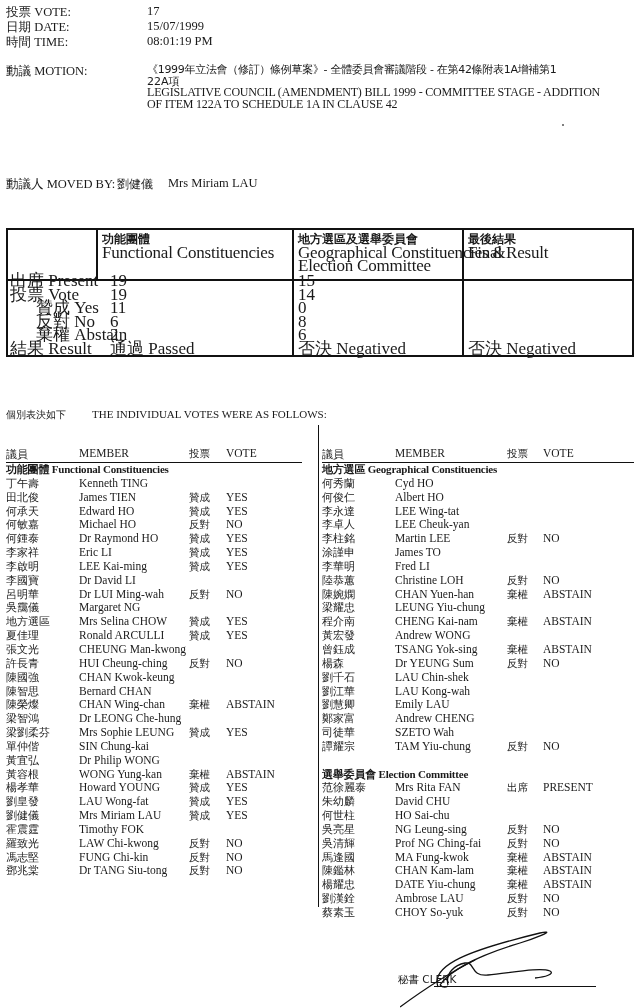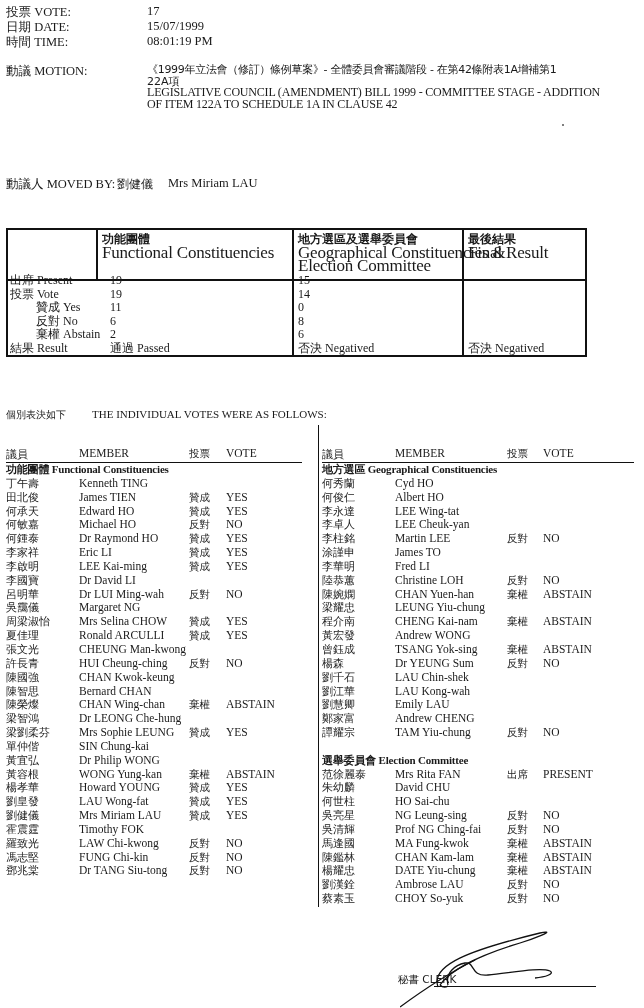--- a/index.html
+++ b/index.html
@@ -6,29 +6,29 @@
   body { width:644px; height:1008px; position:relative; overflow:hidden;
          font-family:"Liberation Serif","DejaVu Serif",serif; color:#1a1a1a; font-size:12px; }
   .abs { position:absolute; white-space:nowrap; }
   .hdr-label { left:6px; font-size:12.5px; }
   .hdr-val { left:147px; font-size:12.5px; }
   .motion { left:147px; top:64px; width:490px; font-size:12.5px; line-height:11.5px; white-space:normal; }
   .motion div { white-space:nowrap; }
   .motion .en { font-size:12px; letter-spacing:-0.2px; }
 
   
-  .sumtbl { position:absolute; left:6px; top:228px; width:581px; height:129px;
+  .sumtbl { position:absolute; left:6px; top:228px; width:628px; height:129px;
             border:2px solid #111; box-sizing:border-box; }
   .sumtbl .hrow { position:absolute; left:0; top:0; right:0; height:49px; border-bottom:2px solid #111; }
   .sumtbl .vline { position:absolute; top:0; bottom:0; border-left:2px solid #111; }
   .sumtbl .vline.first { height:49px; bottom:auto; }
   .sumtbl .colhead { position:absolute; top:3px; font-size:12.5px; line-height:13px; }
   .sumtbl .colhead .zh { font-weight:bold; font-family:"DejaVu Sans",sans-serif; font-size:12px; }
   .sumtbl .colhead .en { font-size:17px; letter-spacing:-0.2px; }
-  .sumtbl .cell { position:absolute; font-size:12px; line-height:13.6px; }
+  .sumtbl .cell { position:absolute; font-size:17px; line-height:13.6px; }
   .sumtbl .cell div { height:13.6px; }
   .ind { padding-left:26px; }
 
   .sect-heading { font-size:11px; }
   .sect-heading span.gap { display:inline-block; width:26px; }
 
   
   .col { position:absolute; top:428px;margin-top:19px; }
   .col .head { position:relative; height:15px; border-bottom:1.5px solid #111; font-size:11.5px; }
   .col .head span { position:absolute; top:0; }
@@ -184,21 +184,21 @@
         <span class="zhvote" style="left: 183px;">反對</span>
         <span style="left: 220px;">NO</span>
       </div>
       <div class="row">
         <span class="zhname" style="left: 0px;">吳靄儀</span>
         <span style="left: 73px;">Margaret NG</span>
         <span class="zhvote" style="left: 183px;"></span>
         <span style="left: 220px;"></span>
       </div>
       <div class="row">
-        <span class="zhname" style="left: 0px;">周梁淑怡</span>
+        <span class="zhname" style="left: 0px;">地方選區</span>
         <span style="left: 73px;">Mrs Selina CHOW</span>
         <span class="zhvote" style="left: 183px;">贊成</span>
         <span style="left: 220px;">YES</span>
       </div>
       <div class="row">
         <span class="zhname" style="left: 0px;">夏佳理</span>
         <span style="left: 73px;">Ronald ARCULLI</span>
         <span class="zhvote" style="left: 183px;">贊成</span>
         <span style="left: 220px;">YES</span>
       </div>
@@ -414,20 +414,26 @@
       </div>
       <div class="row">
         <span class="zhname" style="left: 0px;">劉慧卿</span>
         <span style="left: 73px;">Emily LAU</span>
         <span class="zhvote" style="left: 185px;"></span>
         <span style="left: 221px;"></span>
       </div>
       <div class="row">
         <span class="zhname" style="left: 0px;">鄭家富</span>
         <span style="left: 73px;">Andrew CHENG</span>
+        <span class="zhvote" style="left: 185px;"></span>
+        <span style="left: 221px;"></span>
+      </div>
+      <div class="row">
+        <span class="zhname" style="left: 0px;">司徒華</span>
+        <span style="left: 73px;">SZETO Wah</span>
         <span class="zhvote" style="left: 185px;"></span>
         <span style="left: 221px;"></span>
       </div>
       <div class="row">
         <span class="zhname" style="left: 0px;">譚耀宗</span>
         <span style="left: 73px;">TAM Yiu-chung</span>
         <span class="zhvote" style="left: 185px;">反對</span>
         <span style="left: 221px;">NO</span>
       </div>
     </div>

